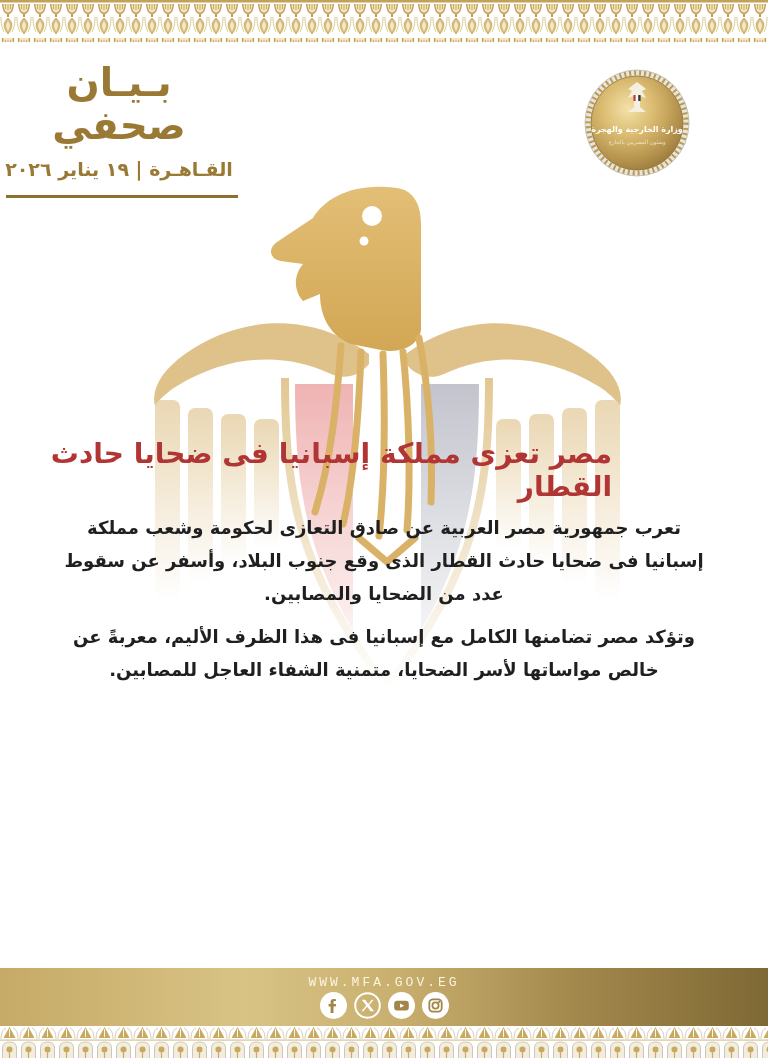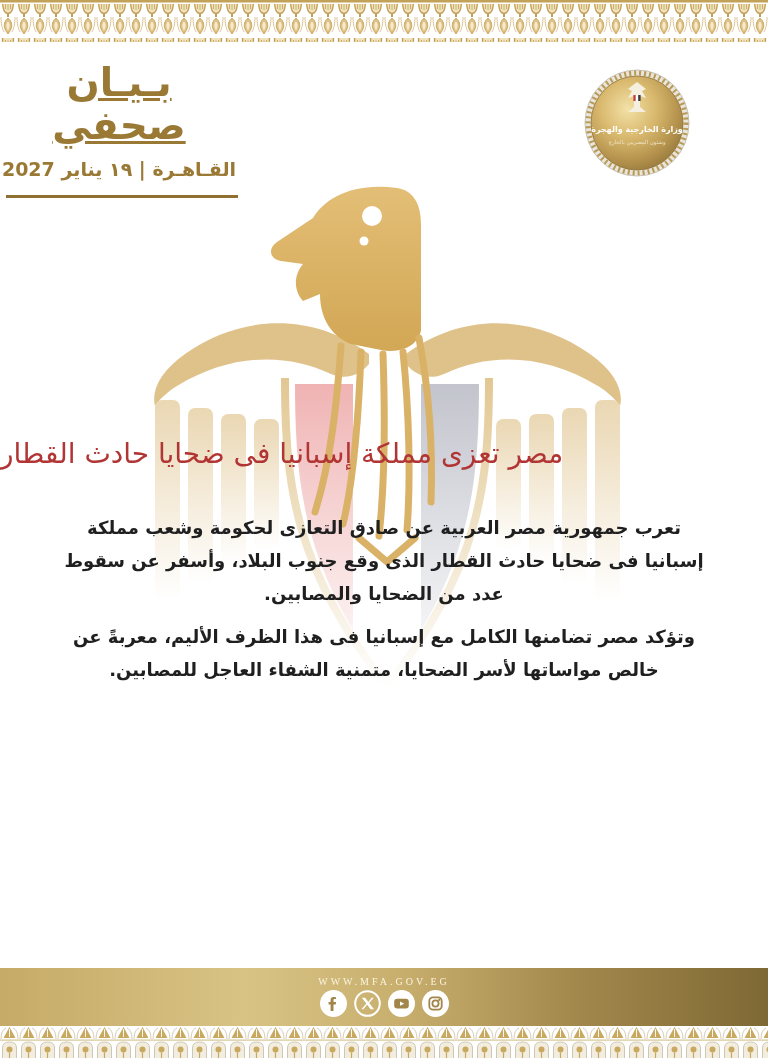--- a/index.html
+++ b/index.html
@@ -8,50 +8,50 @@
     background:#ffffff;font-family:"DejaVu Sans",sans-serif;margin:0 auto;
   }
   
   .border-top{position:absolute;left:0;top:0;width:768px;height:42px;}
   .border-bottom{position:absolute;left:0;top:1026px;width:768px;height:32px;}
   
   .title-block{
     position:absolute;left:0;top:62px;width:238px;text-align:center;direction:rtl;
   }
   .press-title{
-    margin:0;font-size:39px;line-height:1.1;font-weight:bold;color:#9A7935;text-decoration:underline;
+    margin:0;font-size:39px;line-height:1.1;font-weight:bold;color:#9A7935;
   }
   .dateline{
     margin-top:10px;font-size:19px;font-weight:bold;color:#9A7935;
   }
   .title-rule{
     margin-top:15px;width:232px;height:0;border-top:3px solid #8E7130;
   }
   .seal{position:absolute;left:583px;top:68px;width:108px;height:110px;}
   
   .eagle{position:absolute;left:145px;top:186px;width:485px;height:520px;pointer-events:none;}
   
   .headline{
-    position:absolute;left:0;top:437px;width:612px;margin:0;text-align:left;
-    direction:rtl;font-size:28px;font-weight:normal;color:#B23535;
+    position:absolute;left:0;top:437px;width:612px;margin:0;text-align:right;
+    direction:rtl;font-size:28px;font-weight:bold;color:#B23535;
   }
   .body-text{
     position:absolute;top:512px;left:61px;width:646px;direction:rtl;text-align:center;
     font-size:18px;font-weight:bold;color:#1f1f1f;line-height:1.82;
   }
   .body-text p{margin:0;}
   .body-text p + p{margin-top:11px;}
   
   .footer-bar{
     position:absolute;left:0;top:968px;width:768px;height:58px;
     background:linear-gradient(90deg,#C6AA67 0%,#D8C385 32%,#C8AF6E 52%,#A3884C 75%,#7E6834 100%);
     display:flex;flex-direction:column;align-items:center;justify-content:center;gap:3px;
   }
   .website{
-    font-family:Liberation Serif, serif;font-size:10px;letter-spacing:3px;
+    font-family:Liberation Mono, monospace;font-size:13px;letter-spacing:3px;
     color:#FBF4DF;line-height:1;
   }
   .social-row{display:flex;gap:7px;align-items:center;}
   .social-row svg{display:block;cursor:pointer;}
 </style>
 </head>
 <body>
 
 <div class="page">
 
@@ -65,21 +65,21 @@
         <path d="M8,21 C5.5,24 5.5,27 8,31 C10.5,27 10.5,24 8,21 Z" fill="#F3E8C8"></path>
         <path d="M1,17 C1,24 2,28 4,32 M15,17 C15,24 14,28 12,32" stroke="#D5BD85" stroke-width="0.9" fill="none"></path>
       </pattern>
     </defs>
     <rect x="0" y="0" width="768" height="2.5" fill="#C2A158"></rect>
     <rect x="0" y="4" width="768" height="38" fill="url(#pTop)"></rect>
   </svg>
 
   <div class="title-block">
     <h1 class="press-title">بـيـان صحفي</h1>
-    <div class="dateline">القـاهـرة | ١٩ يناير 2027</div>
+    <div class="dateline">القـاهـرة | ١٩ يناير ٢٠٢٦</div>
     <div class="title-rule"></div>
   </div>
 
   <svg class="seal" viewBox="0 0 108 110" xmlns="http://www.w3.org/2000/svg">
     <defs>
       <radialGradient id="gSeal" cx="40%" cy="35%" r="75%">
         <stop offset="0%" stop-color="#F3E1A8"></stop>
         <stop offset="40%" stop-color="#D9B96E"></stop>
         <stop offset="75%" stop-color="#B3914C"></stop>
         <stop offset="100%" stop-color="#8F7238"></stop>

